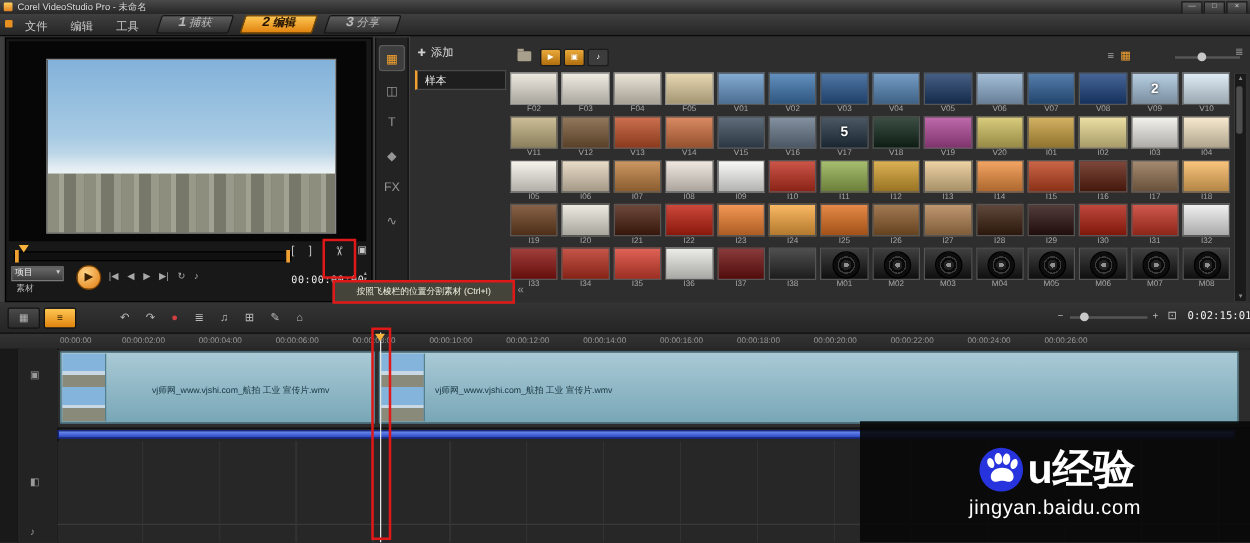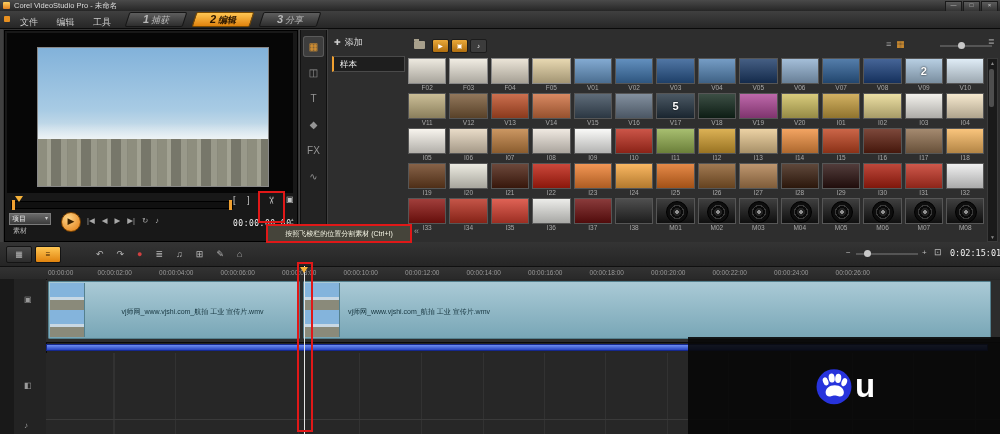--- a/index.html
+++ b/index.html
@@ -22,21 +22,21 @@
     background:linear-gradient(#404040,#262626);border-bottom:1px solid #0a0a0a;z-index:5;}
   .menu-ic{position:absolute;left:4px;top:5px;width:6px;height:6px;background:#e89020;border-radius:1px;}
   .menu-items{position:absolute;left:13px;top:0;}
   .menu-item{display:inline-block;padding:0 7px;font-size:9px;line-height:17px;color:#cccccc;}
   .steps{position:absolute;left:124px;top:0;height:17px;display:flex;}
   .step{position:relative;width:64px;height:17px;margin-right:3px;}
   .step-bg{position:absolute;inset:1px 3px;transform:skewX(-18deg);
     background:linear-gradient(#5e5e5e,#2e2e2e);border:1px solid #161616;border-radius:2px;}
   .step.active .step-bg{background:linear-gradient(#ffc653,#e0830e);border-color:#7a4a00;}
   .step-label{position:relative;display:block;font-size:9px;line-height:17px;text-align:center;
-    color:#b8b8b8;font-style:italic;}
+    color:#b8b8b8;font-style:italic;font-family:Liberation Mono, monospace;}
   .step.active .step-label{color:#261400;font-weight:bold;}
   .step-num{font-size:11px;font-weight:bold;margin-right:2px;}
 
   
   .preview-panel{position:absolute;left:4px;top:30px;width:292px;height:210px;
     background:#181818;border:1px solid #000;box-shadow:0 0 0 1px #333;}
   .video-area{position:absolute;left:2px;top:2px;width:286px;height:160px;background:#060606;}
   .video-frame{position:absolute;left:30px;top:14px;width:230px;height:138px;
     border:1px solid #888;overflow:hidden;background:#000;}
   .sky{position:absolute;inset:0;background:linear-gradient(#82b2da 0%,#a8cbe4 45%,#cfe0ea 62%,#e2e9e8 70%);}
@@ -682,16 +682,18 @@
         <circle cx="50" cy="52" r="46" fill="#2733dc"></circle>
         <g fill="#ffffff">
           <ellipse cx="28" cy="38" rx="7" ry="11" transform="rotate(-20 28 38)"></ellipse>
           <ellipse cx="44" cy="29" rx="8" ry="12" transform="rotate(-6 44 29)"></ellipse>
           <ellipse cx="61" cy="30" rx="8" ry="12" transform="rotate(6 61 30)"></ellipse>
           <ellipse cx="77" cy="40" rx="7" ry="11" transform="rotate(20 77 40)"></ellipse>
           <path d="M52 48 c15 0 24 9 24 19 c0 8 -7 12 -14 10 c-4 -1 -6 -2 -10 -2 c-4 0 -6 1 -10 2 c-7 2 -14 -2 -14 -10 c0 -10 9 -19 24 -19 z"></path>
         </g>
       </svg>
       <span>u</span>
-    </div>
+        <span>经验</span>
+    </div>
+    <div class="wm-url">jingyan.baidu.com</div>
   </div>
 
 </div>
 
 </body></html>

